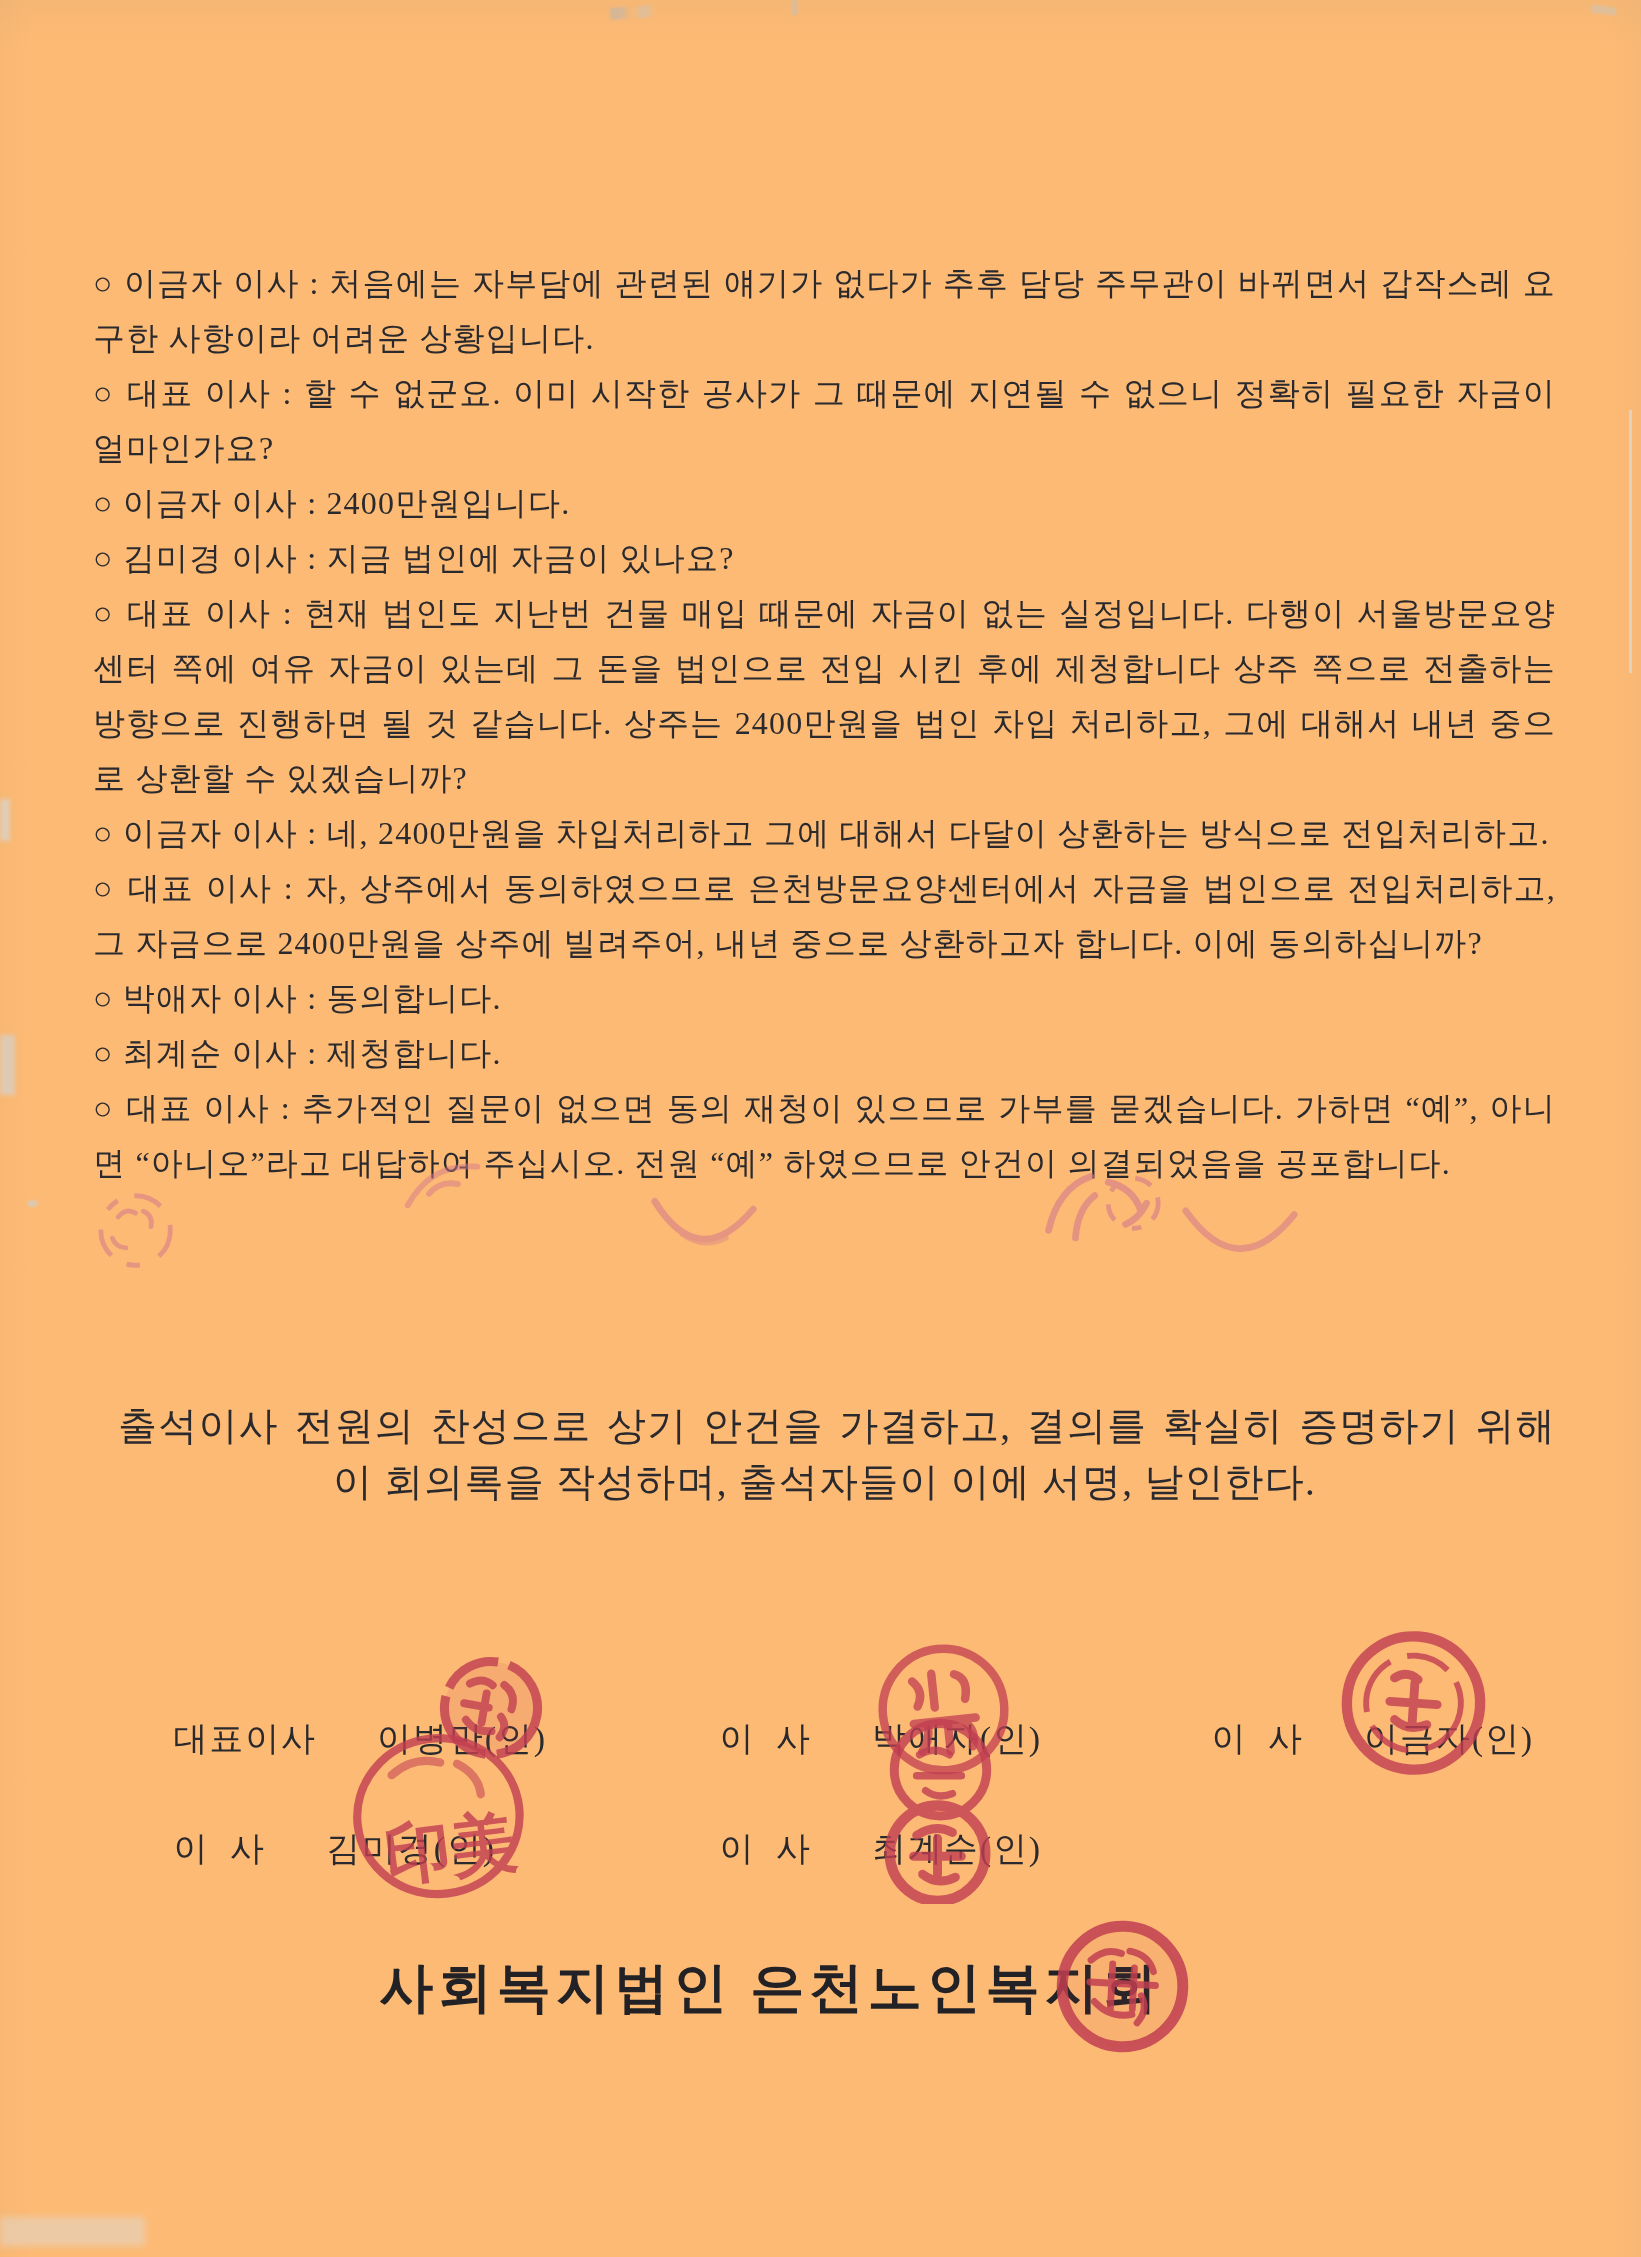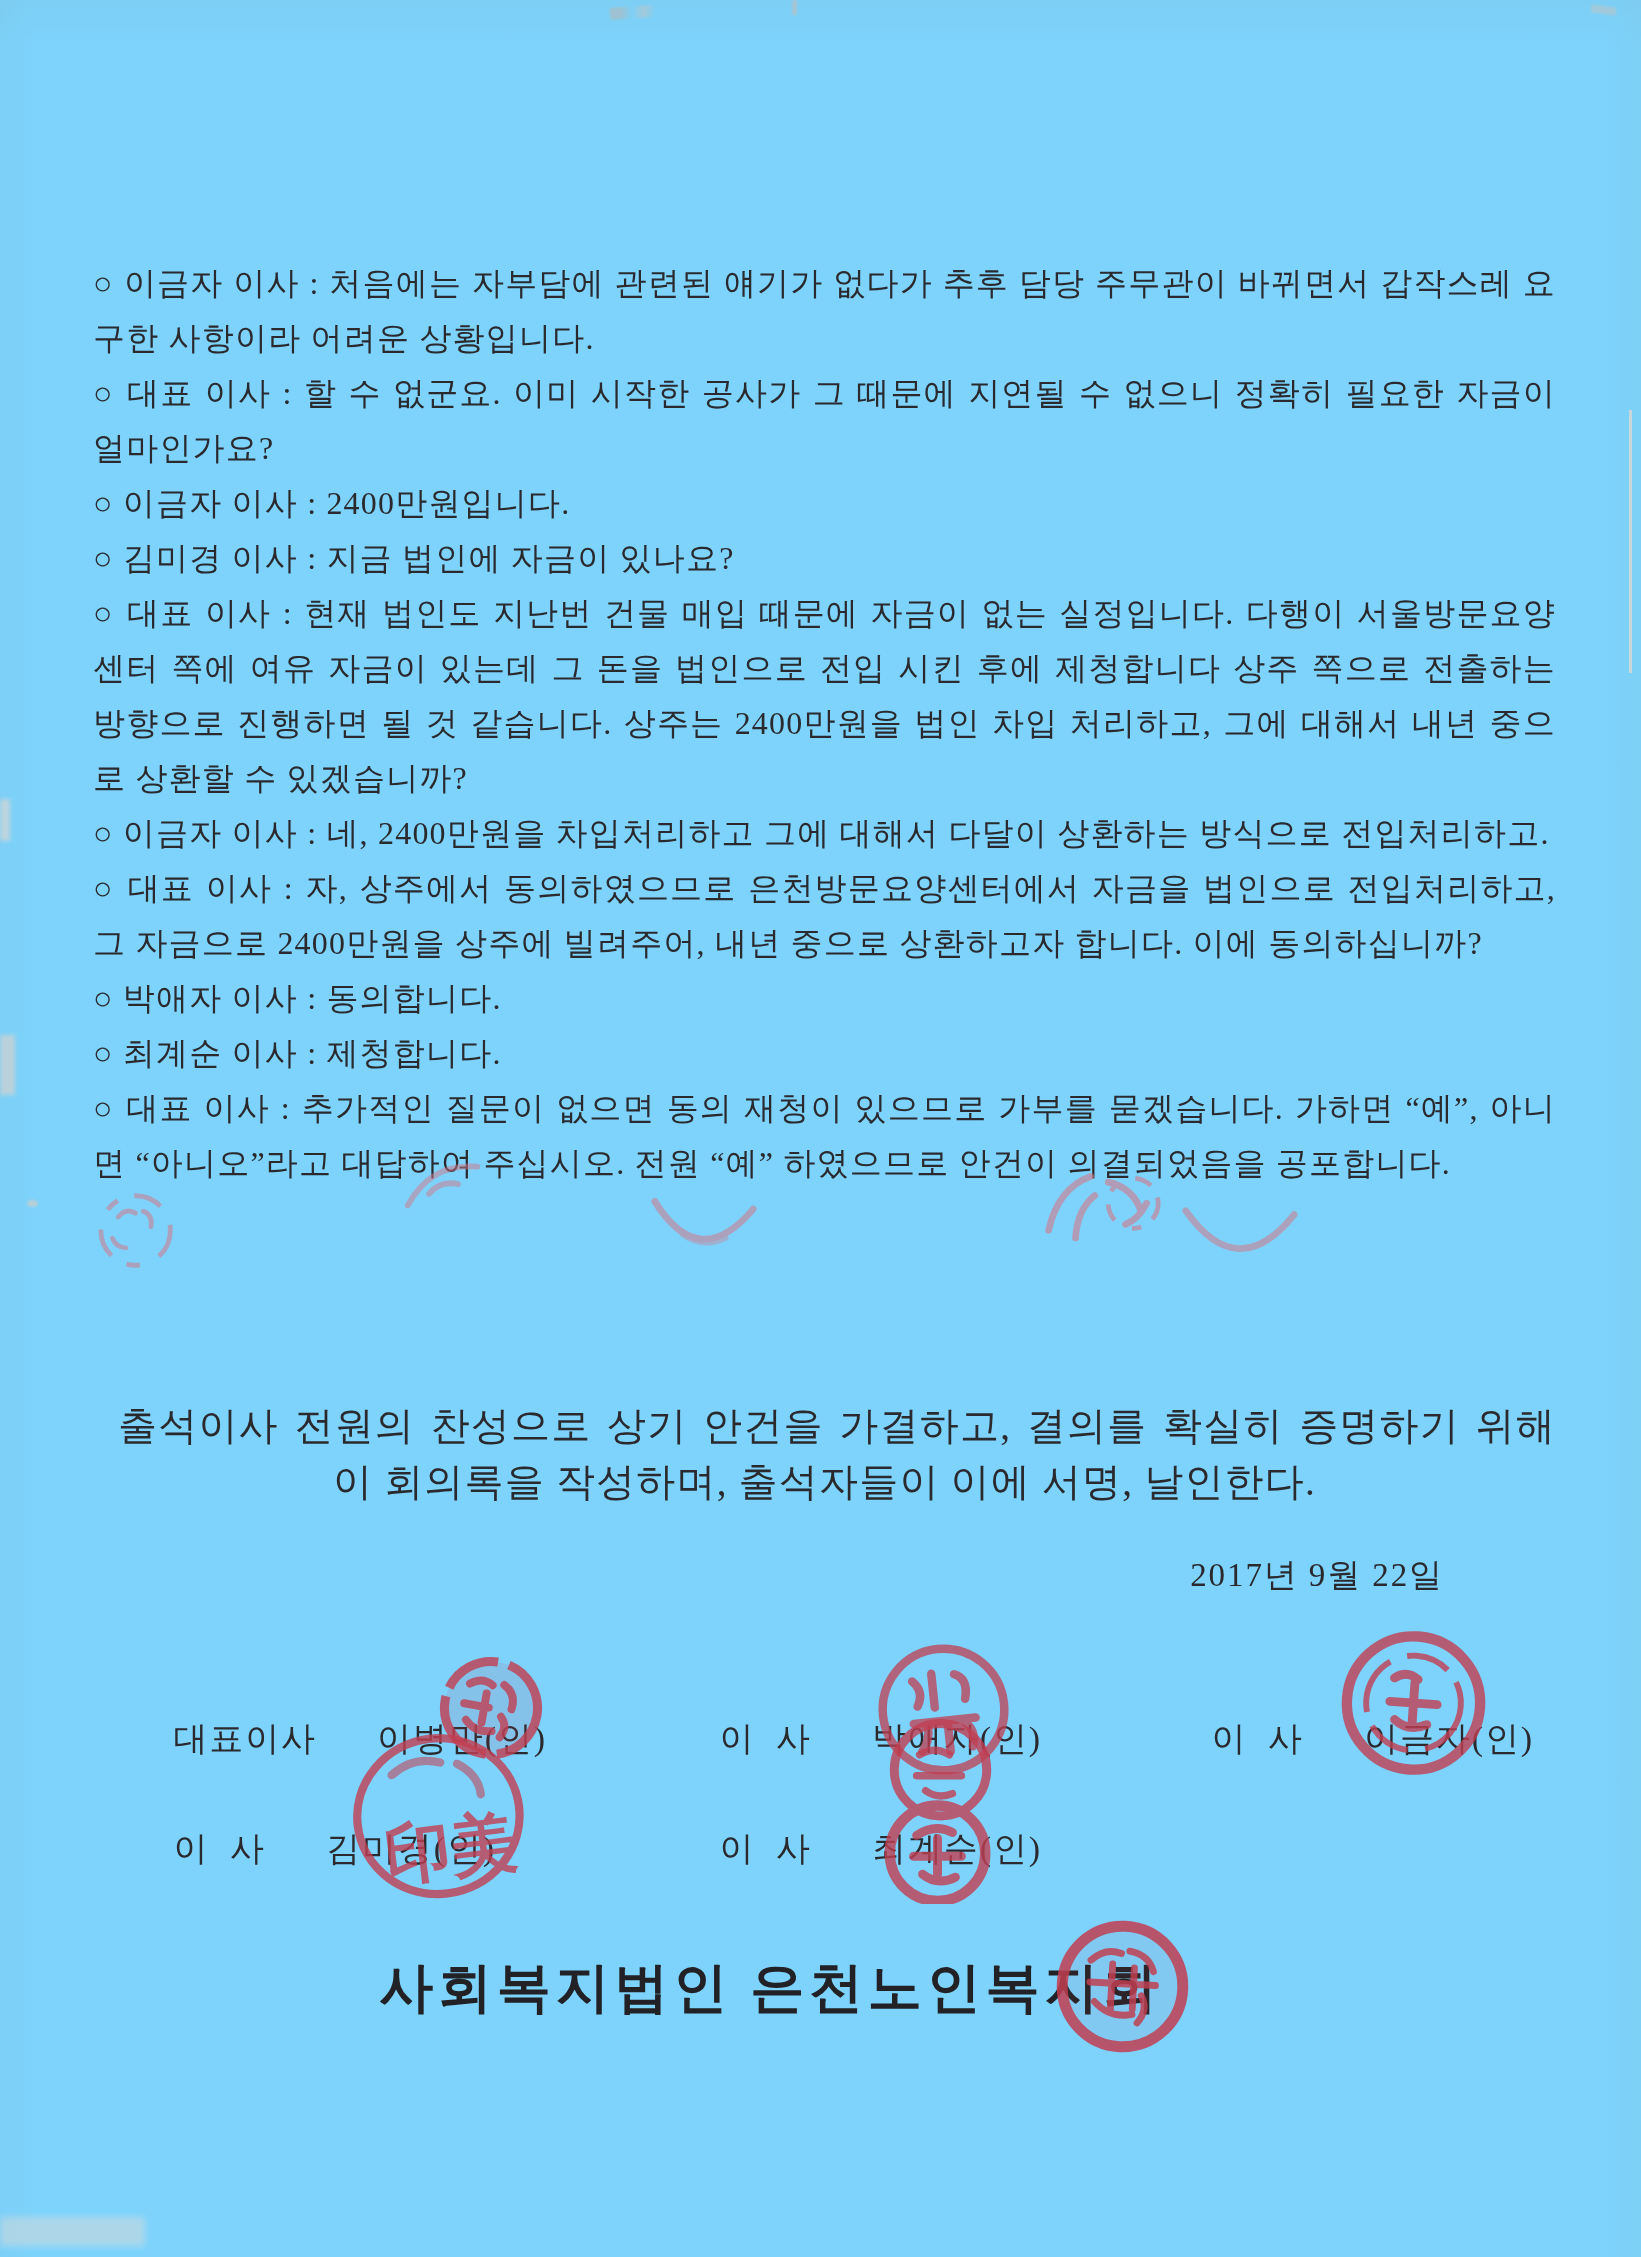--- a/index.html
+++ b/index.html
@@ -1,20 +1,20 @@
 <!DOCTYPE html>
 <html><head>
 <meta charset="utf-8">
 <style>
   html,body{margin:0;padding:0;background:#e8e6e2;}
   .page{
     position:relative;
     width:1641px;height:2257px;
     margin:0 auto;
-    background:#7dd3fc;
+    background:#fdba74;
     font-family:"Liberation Serif","DejaVu Serif",serif;
     color:#2a2a2e;
     overflow:hidden;
   }
   .page::before{
     content:"";position:absolute;inset:0;pointer-events:none;
     background:
       linear-gradient(180deg, rgba(120,120,118,0.05) 0%, rgba(0,0,0,0) 2%),
       linear-gradient(90deg, rgba(120,120,118,0.04) 0%, rgba(0,0,0,0) 2%, rgba(0,0,0,0) 98%, rgba(140,138,134,0.05) 100%);
   }
@@ -125,21 +125,20 @@
     </svg>
   </div>
   <div class="seal faint" style="left:1180px;top:1203px;">
     <svg width="120" height="66" viewBox="0 0 124 68" opacity="0.55">
       <path d="M6 8 q54 76 112 4" fill="none" stroke="currentColor" stroke-width="7" stroke-linecap="round"></path>
     </svg>
   </div>
 
   <p class="closing">출석이사 전원의 찬성으로 상기 안건을 가결하고, 결의를 확실히 증명하기 위해 이 회의록을 작성하며, 출석자들이 이에 서명, 날인한다.</p>
 
-  <div class="date">2017년 9월 22일</div>
 
   <div>
     <div class="sig ceo" style="left:111px;top:1678px;">
       <span class="role">대표이사</span><span class="name">이병만(인)</span>
     </div>
     <div class="sig" style="left:657px;top:1678px;">
       <span class="role">이  사</span><span class="name">박애자(인)</span>
     </div>
     <div class="sig" style="left:1149px;top:1678px;">
       <span class="role">이  사</span><span class="name">이금자(인)</span>

